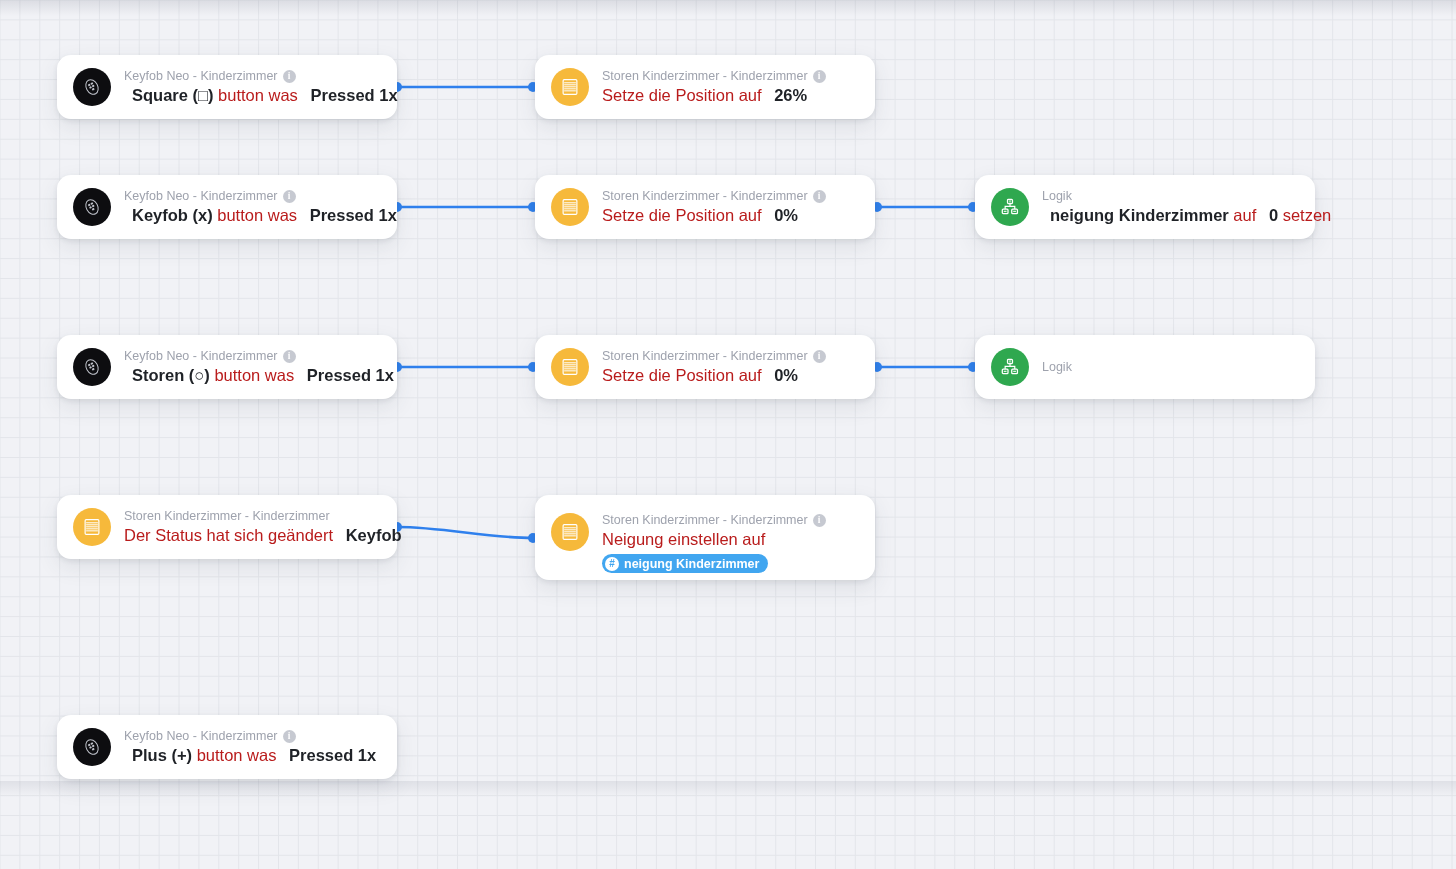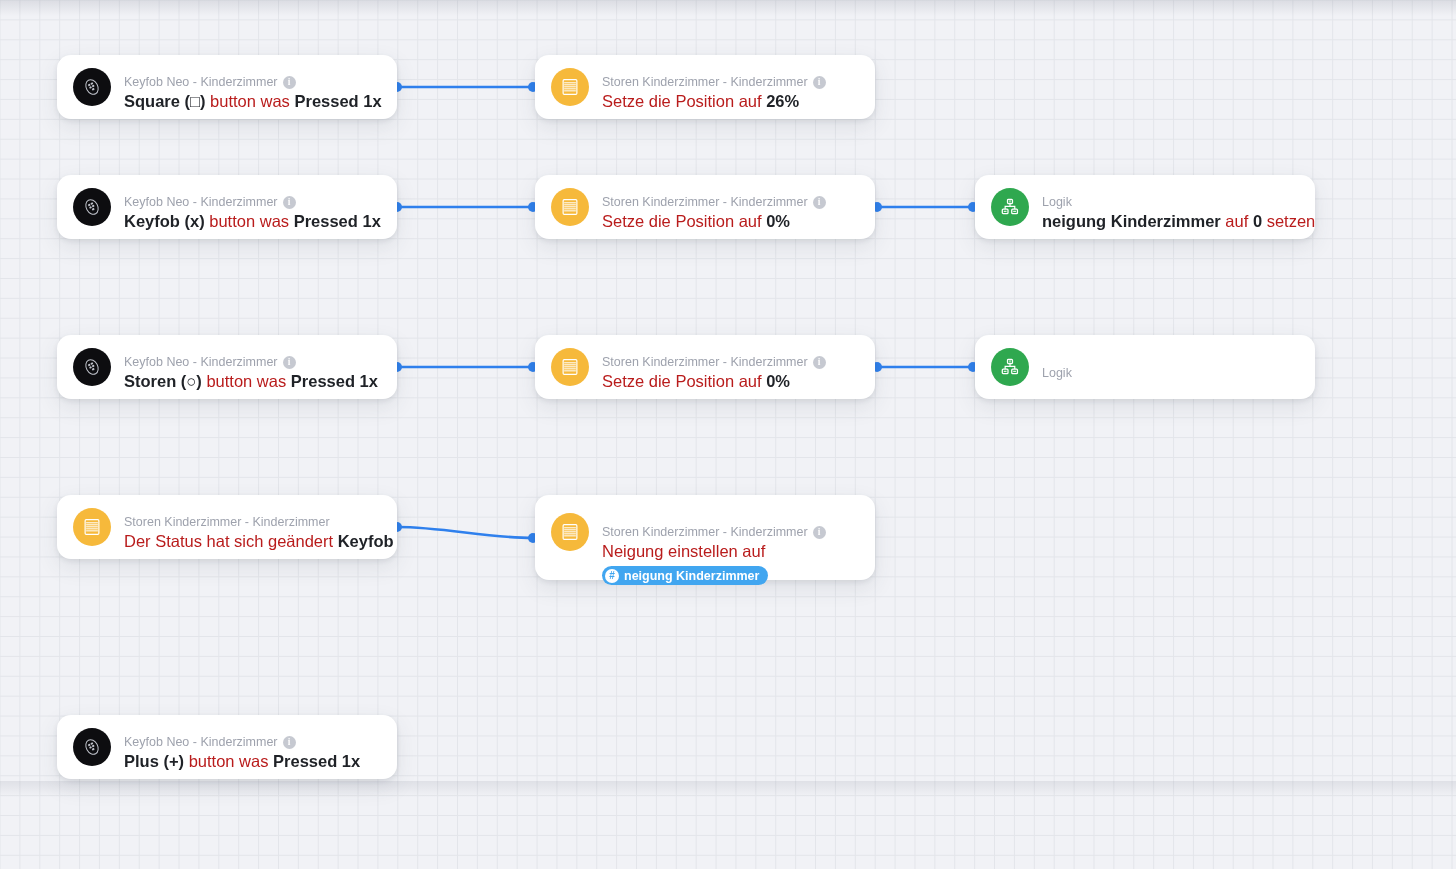--- a/index.html
+++ b/index.html
@@ -48,39 +48,39 @@
   }
   .icon-dark { background: #0d0d10; }
   .icon-orange { background: #f6b93b; }
   .icon-green { background: #2fa84f; }
   .node-body { flex: 1 1 auto; min-width: 0; }
   .node-subtitle {
     font-size: 12.5px;
     color: #9ea2ad;
     line-height: 15px;
     white-space: nowrap;
-    display: flex; align-items: center; gap: 5px; margin-top: 12px;
+    display: flex; align-items: center; gap: 5px;
   }
   .info-icon {
     display: inline-flex; align-items: center; justify-content: center;
     width: 13px; height: 13px; border-radius: 50%;
     background: #c6c9d1; color: #ffffff;
     font-size: 9.5px; font-weight: bold; font-style: normal;
     font-family: "Liberation Serif", serif;
     line-height: 13px;
     flex: 0 0 13px;
   }
   .node-title {
     font-size: 16.5px;
     color: #1f2227;
     line-height: 22px;
     margin-top: 2px;
     white-space: nowrap;
   }
-  .node-title b { font-weight: bold; }
+  .node-title b { font-weight: bold; margin-left: 8px; }
   .node-title .lite { font-weight: normal; color: #b91c1c; }
 
   .var-chip {
     display: inline-flex;
     align-items: center;
     gap: 5px;
     background: #41a6f0;
     border-radius: 11px;
     padding: 1px 9px 1px 3px;
     margin-top: 4px;

